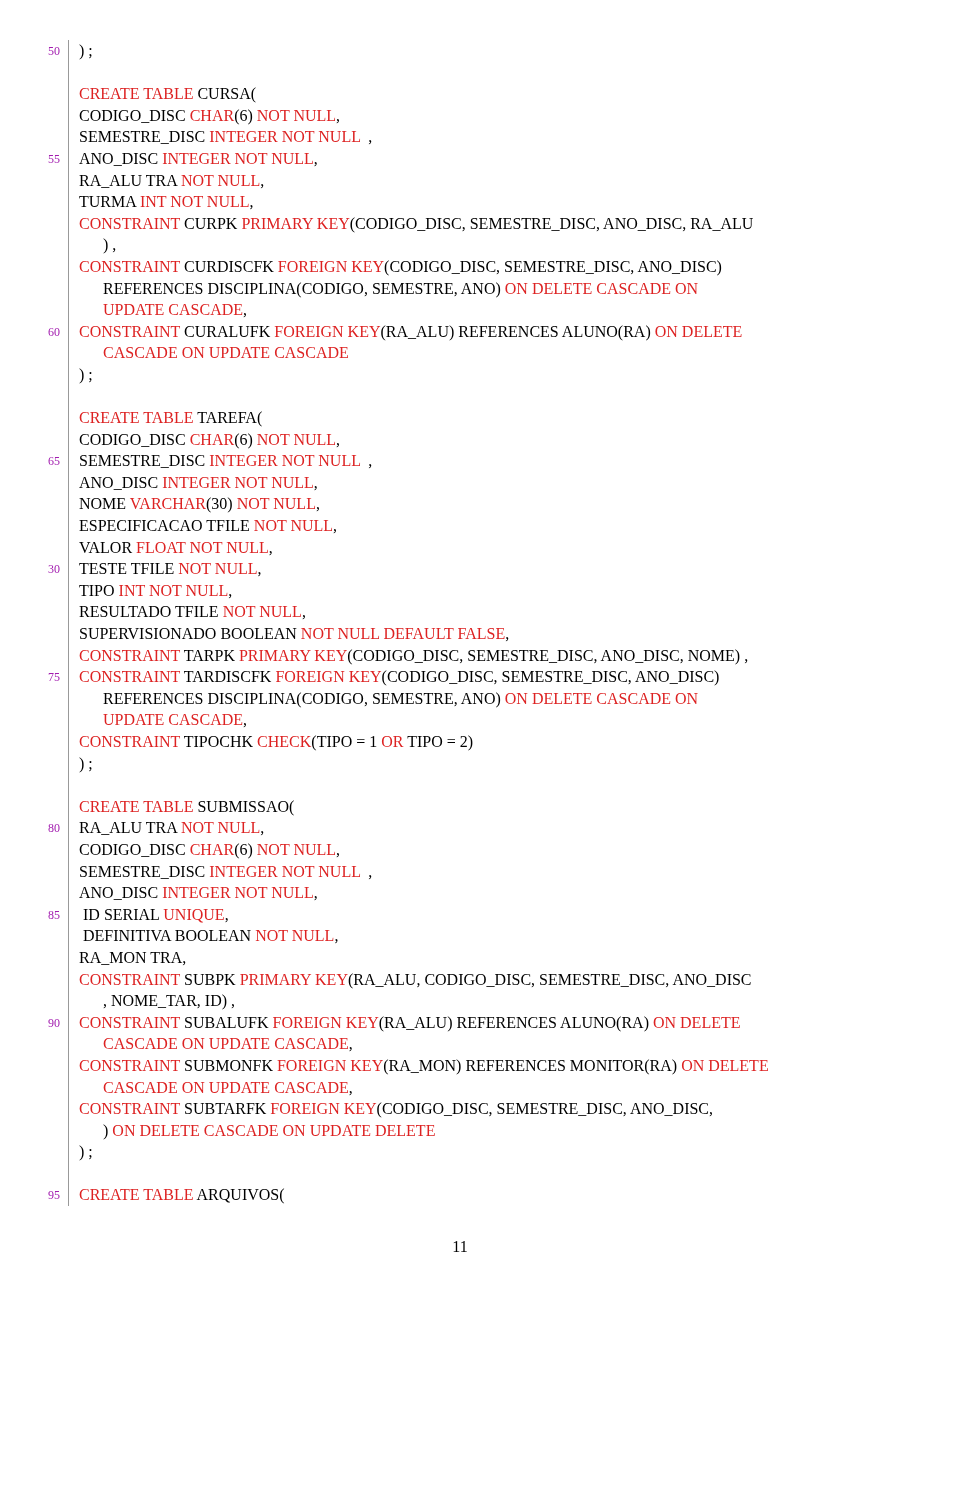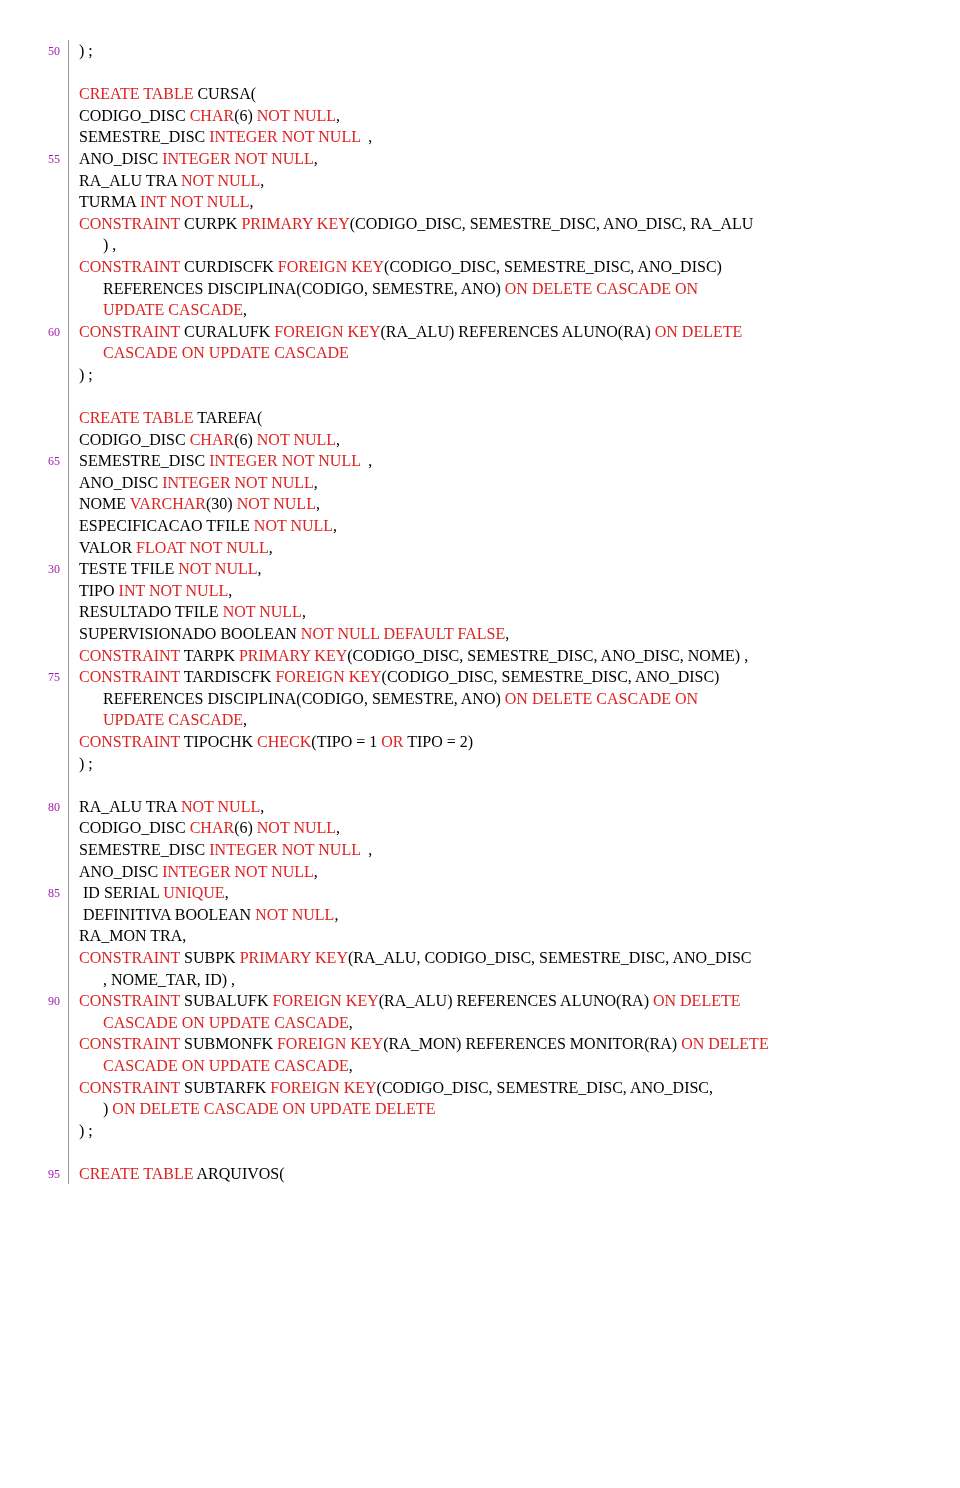--- a/index.html
+++ b/index.html
@@ -219,20 +219,25 @@
         <div class="gutter"></div>
         <div class="sep"></div>
         <div class="code"><span>) ;</span></div>
       </div>
       <div class="line-row">
         <div class="gutter"></div>
         <div class="sep"></div>
         <div class="code">&nbsp;</div>
       </div>
       <div class="line-row">
+        <div class="gutter"></div>
+        <div class="sep"></div>
+        <div class="code"><span class="kw">CREATE TABLE</span><span> SUBMISSAO(</span></div>
+      </div>
+      <div class="line-row">
         <div class="gutter">80</div>
         <div class="sep"></div>
         <div class="code"><span>RA_ALU TRA </span><span class="kw">NOT NULL</span><span>,</span></div>
       </div>
       <div class="line-row">
         <div class="gutter"></div>
         <div class="sep"></div>
         <div class="code"><span>CODIGO_DISC </span><span class="kw">CHAR</span><span>(6) </span><span class="kw">NOT NULL</span><span>,</span></div>
       </div>
       <div class="line-row">
@@ -309,13 +314,14 @@
         <div class="gutter"></div>
         <div class="sep"></div>
         <div class="code">&nbsp;</div>
       </div>
       <div class="line-row">
         <div class="gutter">95</div>
         <div class="sep"></div>
         <div class="code"><span class="kw">CREATE TABLE</span><span> ARQUIVOS(</span></div>
       </div>
     </div>
+  <div class="page-num">11</div>
 </div>
 
 </body></html>

